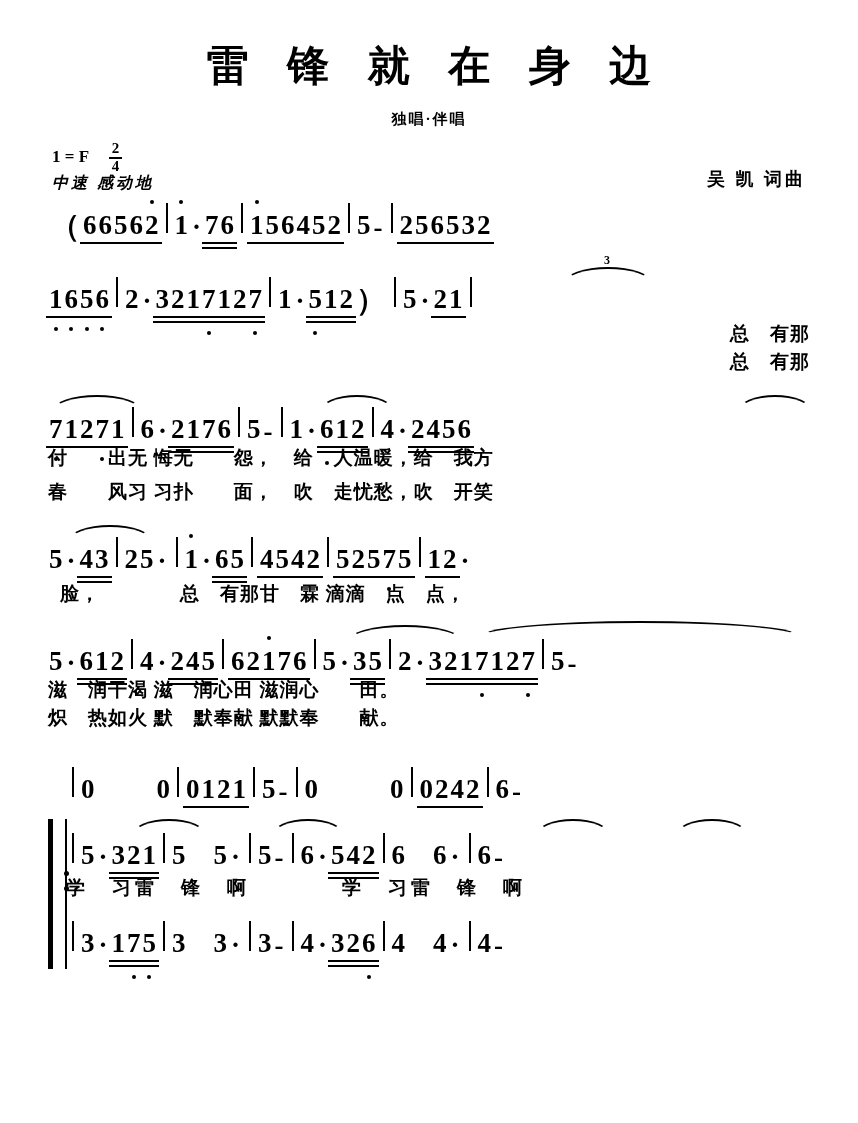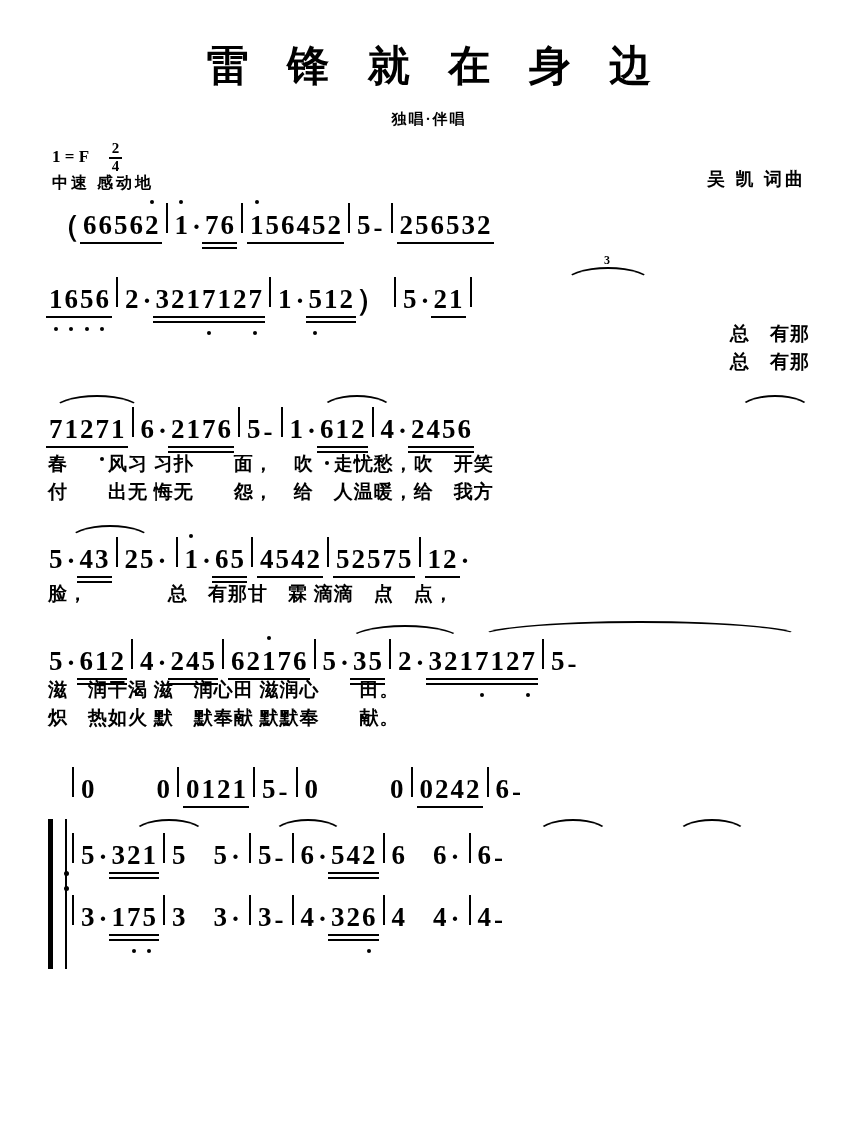--- a/index.html
+++ b/index.html
@@ -66,20 +66,21 @@
     display: block;
     padding: 0 3px;
   }
   .tempo {
     position: absolute;
     left: 52px;
     top: 38px;
     font-size: 16px;
     font-weight: bold;
     letter-spacing: 3px;
+    font-style: italic;
   }
   .composer {
     position: absolute;
     right: 52px;
     top: 32px;
     font-size: 18px;
     font-weight: bold;
     letter-spacing: 3px;
   }
 
@@ -347,22 +348,22 @@
       <span class="tok u2"><span class="glyph">1</span></span>
       <span class="tok u2"><span class="glyph">2</span></span>
       <span class="bar"></span>
       <span class="tok"><span class="glyph">4</span></span>
       <span class="dotsep">·</span>
       <span class="tok u2"><span class="glyph">2</span></span>
       <span class="tok u2"><span class="glyph">4</span></span>
       <span class="tok u2"><span class="glyph">5</span></span>
       <span class="tok u2"><span class="glyph">6</span></span>
     </div>
+    <div class="lyric-line">付　　出无 悔无　　怨，　给　人温暖，给　我方</div>
     <div class="lyric-line" style="margin-top:6px;">春　　风习 习扑　　面，　吹　走忧愁，吹　开笑</div>
-    <div class="lyric-line">付　　出无 悔无　　怨，　给　人温暖，给　我方</div>
   </div>
 
   <div class="system blk" style="margin-top:22px;">
     <div class="slur" style="left:20px; top:-4px; width:80px;"></div>
     <div class="notes-line">
       <span class="tok"><span class="glyph">5</span></span>
       <span class="dotsep">·</span>
       <span class="tok u2"><span class="glyph">4</span></span>
       <span class="tok u2"><span class="glyph">3</span></span>
       <span class="bar"></span>
@@ -383,21 +384,21 @@
       <span class="tok u1"><span class="glyph">5</span></span>
       <span class="tok u1"><span class="glyph">2</span></span>
       <span class="tok u1"><span class="glyph">5</span></span>
       <span class="tok u1 dotlow"><span class="glyph">7<i class="odot"></i></span></span>
       <span class="tok u1"><span class="glyph">5</span></span>
       <span class="bar"></span>
       <span class="tok u1"><span class="glyph">1</span></span>
       <span class="tok u1"><span class="glyph">2</span></span>
       <span class="dotsep">·</span>
     </div>
-    <div class="lyric-line" style="margin-top:6px;">脸，　　　　总　有那甘　霖 滴滴　点　点，</div>
+    <div class="lyric-line" style="margin-top:6px;margin-left:12px;">脸，　　　　总　有那甘　霖 滴滴　点　点，</div>
   </div>
 
   <div class="system blk" style="margin-top:22px;">
     <div class="slur" style="left:300px; top:-6px; width:110px;"></div>
     <div class="slur" style="left:430px; top:-10px; width:320px;"></div>
     <div class="notes-line">
       <span class="tok"><span class="glyph">5</span></span>
       <span class="dotsep">·</span>
       <span class="tok u2"><span class="glyph">6</span></span>
       <span class="tok u2"><span class="glyph">1</span></span>
@@ -499,20 +500,21 @@
       <span class="tok u2"><span class="glyph">2</span></span>
       <span class="bar"></span>
       <span class="tok"><span class="glyph">6</span></span>
       <span class="sp" style="width:26px;"></span>
       <span class="tok"><span class="glyph">6</span></span>
       <span class="dotsep">·</span>
       <span class="bar"></span>
       <span class="tok"><span class="glyph">6</span></span>
       <span class="dash">-</span>
     </div>
+    <div class="lyric-line" style="margin-top:4px; letter-spacing:4px;">学　习雷　锋　啊　　　　学　习雷　锋　啊</div>
   </div>
 
   <div class="system blk" style="margin-top:10px; margin-left:66px;">
     <div class="notes-line">
       <span class="bar"></span>
       <span class="tok"><span class="glyph">3</span></span>
       <span class="dotsep">·</span>
       <span class="tok u2"><span class="glyph">1</span></span>
       <span class="tok u2 dotlow"><span class="glyph">7<i class="odot"></i></span></span>
       <span class="tok u2 dotlow"><span class="glyph">5<i class="odot"></i></span></span>

